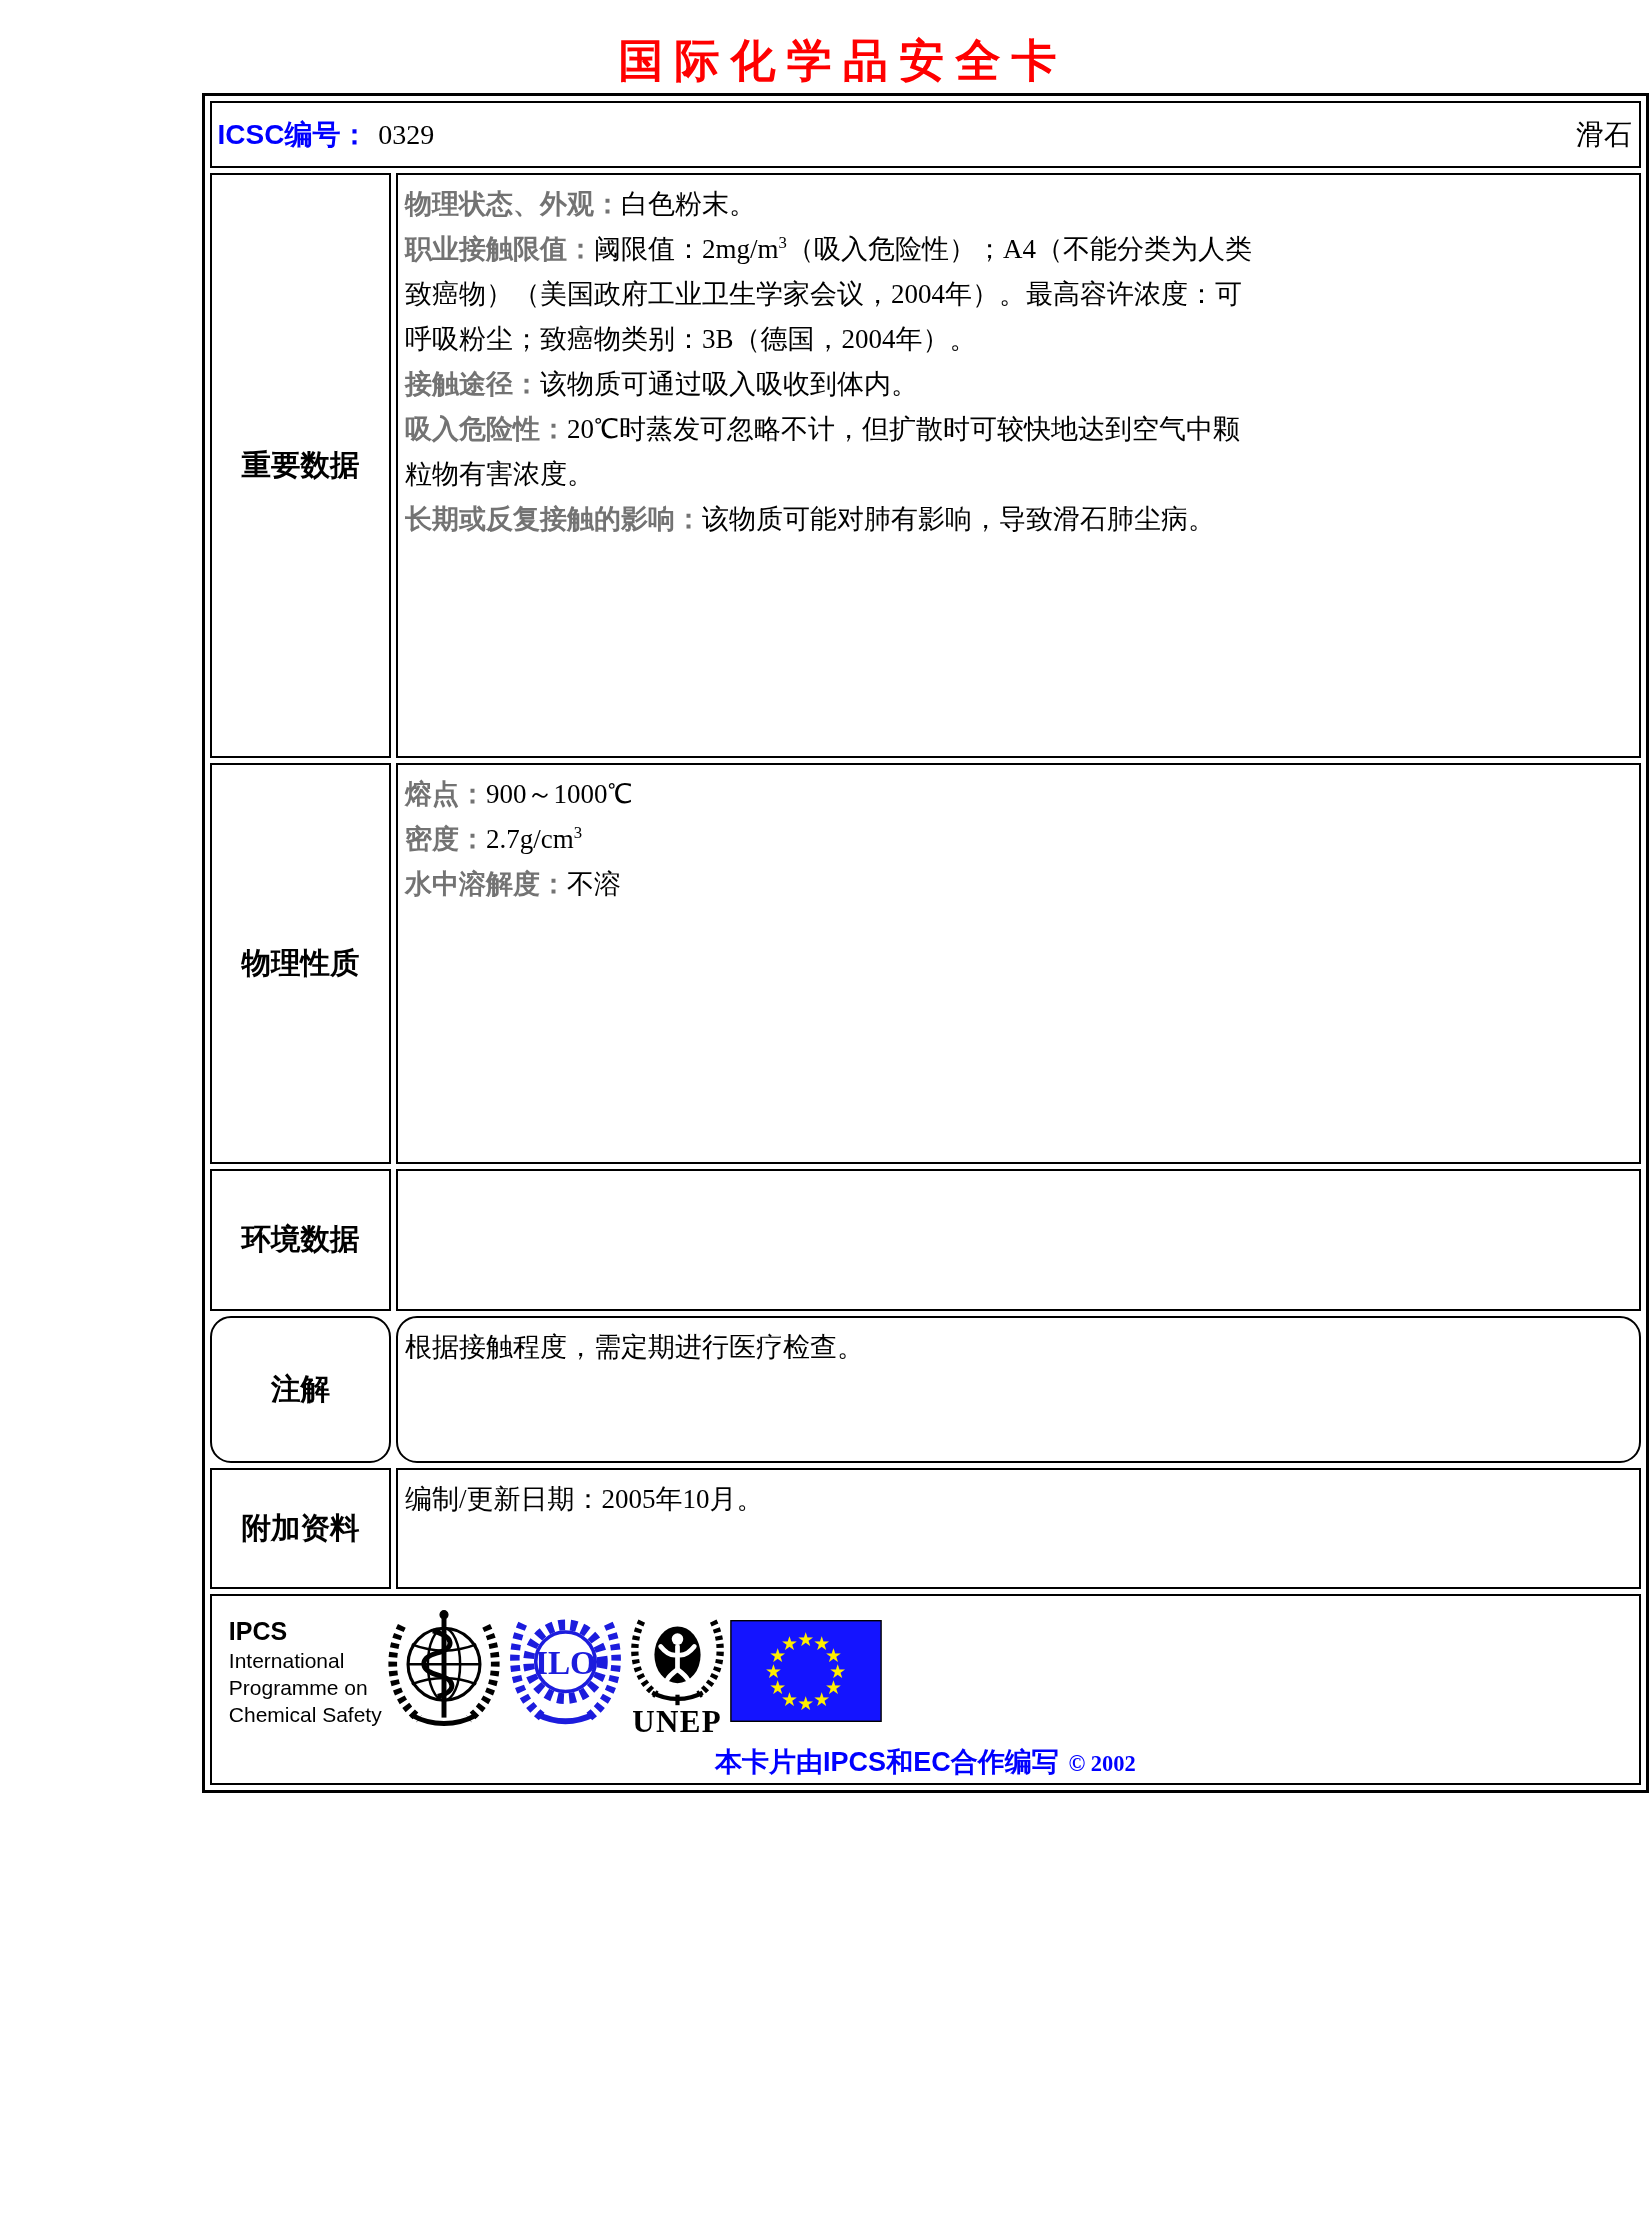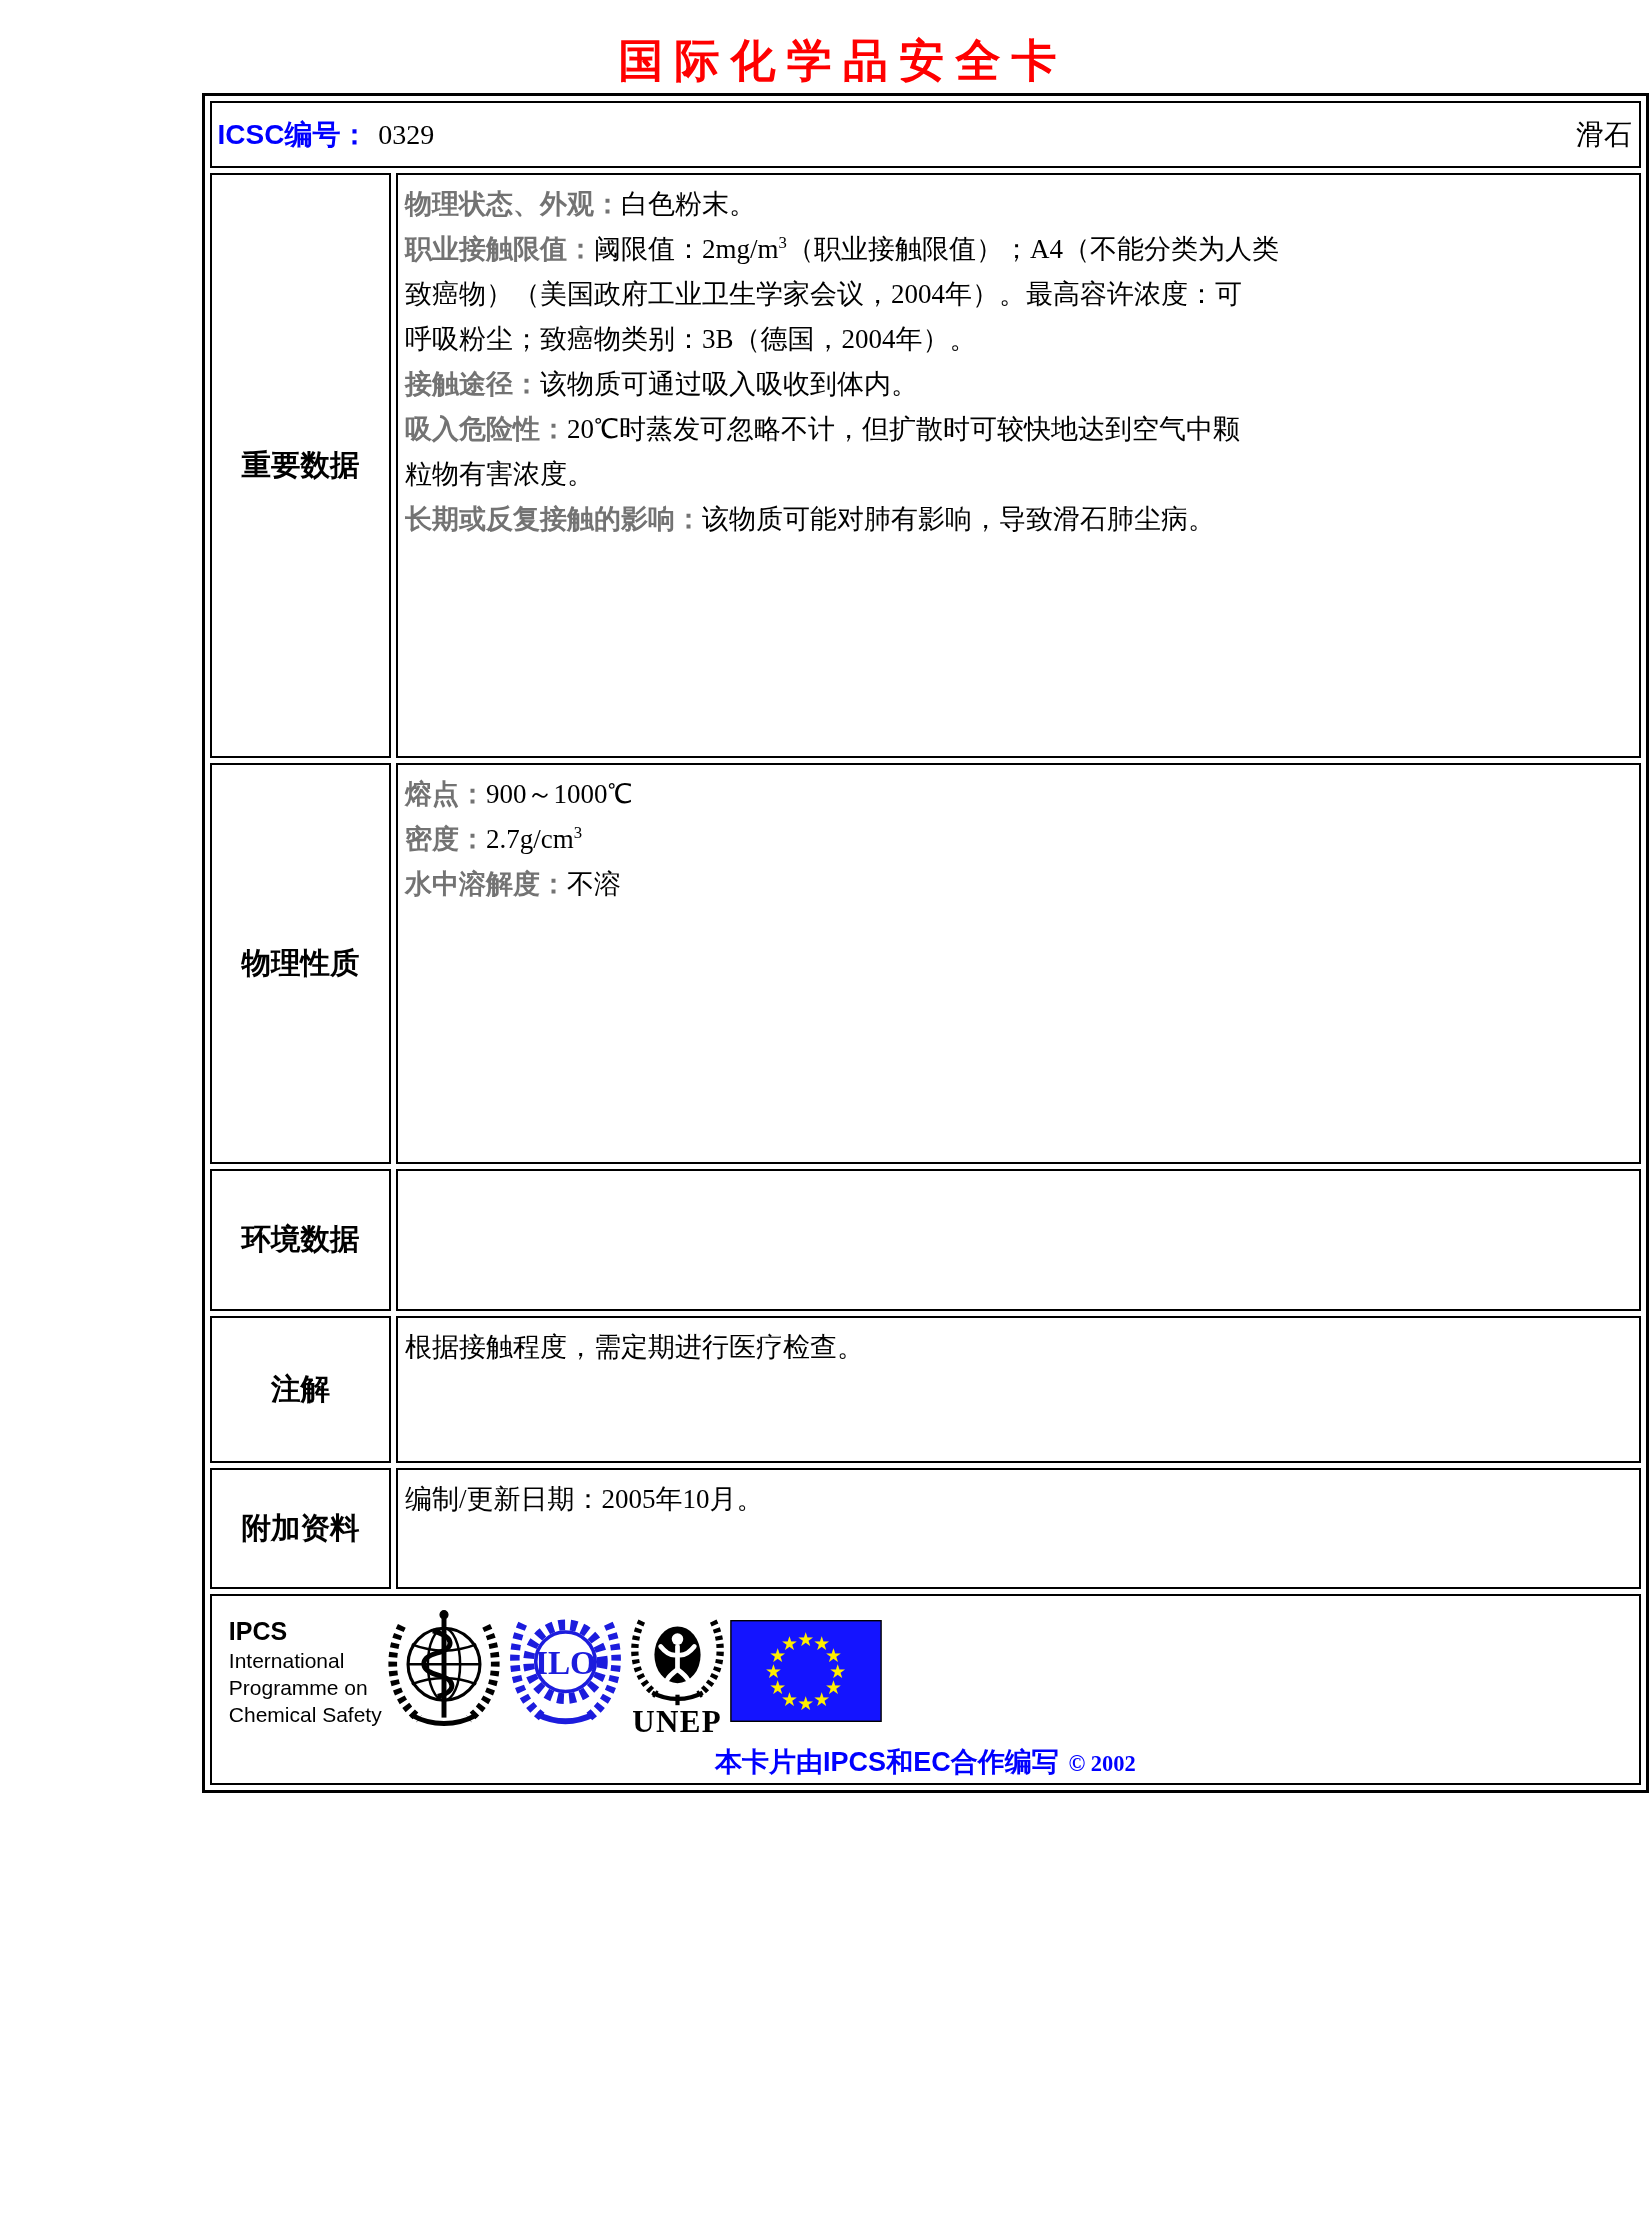--- a/index.html
+++ b/index.html
@@ -10,21 +10,21 @@
   table.card{position:absolute;left:202px;top:93px;width:1447px;
          border-collapse:separate;border-spacing:5.6px;border:3.5px solid #000;
          table-layout:fixed;background:#fff;}
   td{border:2.1px solid #000;background:#fff;box-sizing:border-box;padding:0;overflow:hidden;}
   col.c1{width:181px;}
   
   .r-header td{height:67px;}
   .r-important td{height:585px;}
   .r-physical td{height:401px;}
   .r-env td{height:142px;}
-  .r-notes td{height:147px;}
+  .r-notes td{height:147px;border-radius:21px;}
   .r-extra td{height:121px;}
   .r-logos td{height:187px;}
   .r-legal td{height:67px;}
 
   .header-cell{vertical-align:middle;position:relative;font-size:28px;}
   .icsc-label{font-family:"Liberation Sans",sans-serif;font-weight:bold;color:#0000ff;margin-left:5.6px;}
   .icsc-num{margin-left:9.8px;font-family:"Liberation Serif",serif;}
   .substance{position:absolute;right:7px;top:50%;transform:translateY(-50%);font-size:28px;}
 
   .label-cell{vertical-align:middle;text-align:center;
@@ -65,21 +65,21 @@
     <td colspan="2" class="header-cell">
       <span class="icsc-label">ICSC编号：</span><span class="icsc-num">0329</span>
       <span class="substance">滑石</span>
     </td>
   </tr>
 
   <tr class="r-important">
     <td class="label-cell"><span>重要数据</span></td>
     <td class="content-cell">
           <div class="tline"><span class="lbl">物理状态、外观：</span><span>白色粉末。</span></div>
-          <div class="tline"><span class="lbl">职业接触限值：</span><span>阈限值：2mg/m</span><sup>3</sup><span>（职业接触限值）；A4（不能分类为人类</span></div>
+          <div class="tline"><span class="lbl">职业接触限值：</span><span>阈限值：2mg/m</span><sup>3</sup><span>（吸入危险性）；A4（不能分类为人类</span></div>
           <div class="tline"><span>致癌物）（美国政府工业卫生学家会议，2004年）。最高容许浓度：可</span></div>
           <div class="tline"><span>呼吸粉尘；致癌物类别：3B（德国，2004年）。</span></div>
           <div class="tline"><span class="lbl">接触途径：</span><span>该物质可通过吸入吸收到体内。</span></div>
           <div class="tline"><span class="lbl">吸入危险性：</span><span>20℃时蒸发可忽略不计，但扩散时可较快地达到空气中颗</span></div>
           <div class="tline"><span>粒物有害浓度。</span></div>
           <div class="tline"><span class="lbl">长期或反复接触的影响：</span><span>该物质可能对肺有影响，导致滑石肺尘病。</span></div>
         </td>
   </tr>
 
   <tr class="r-physical">

